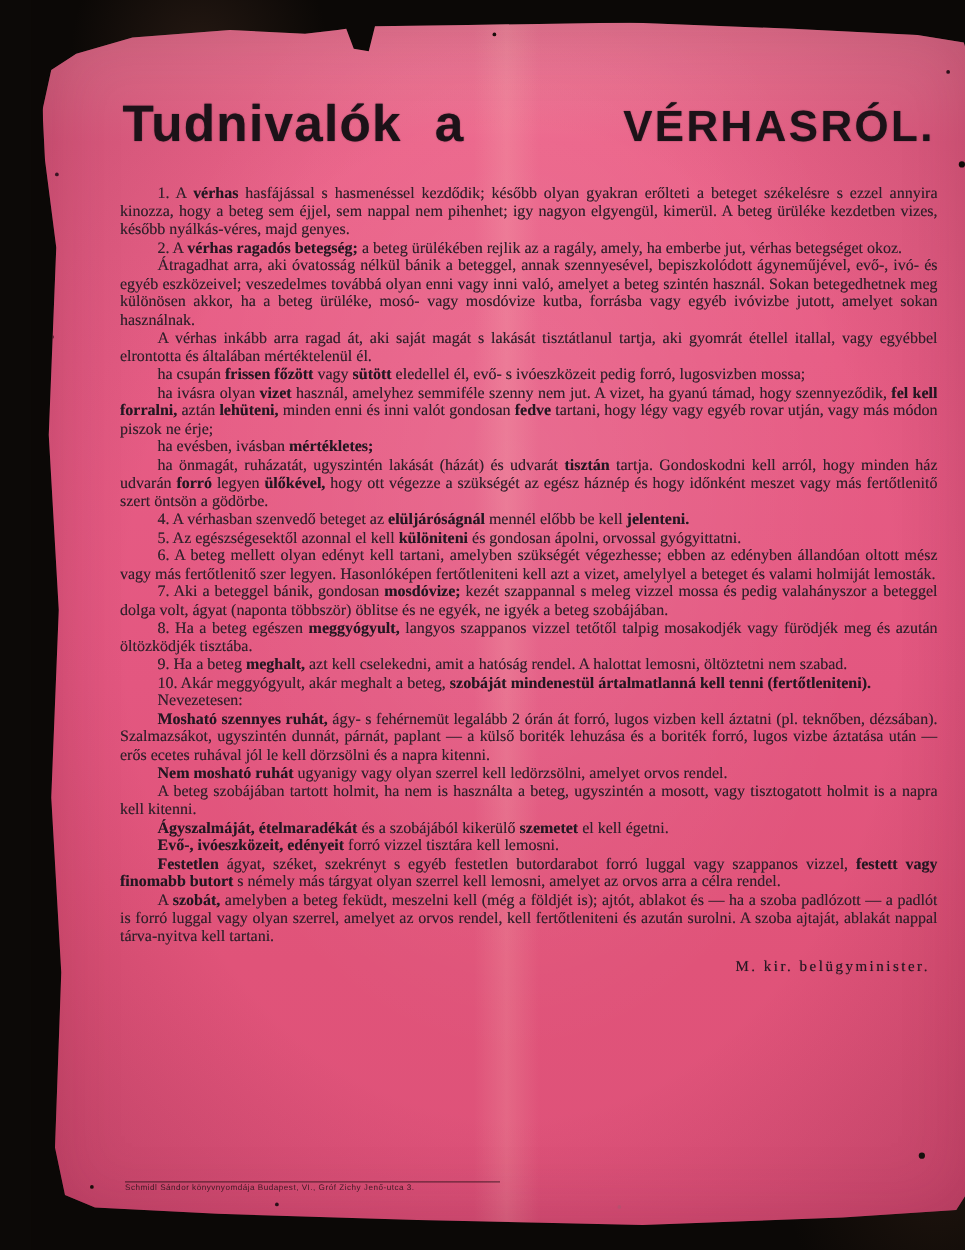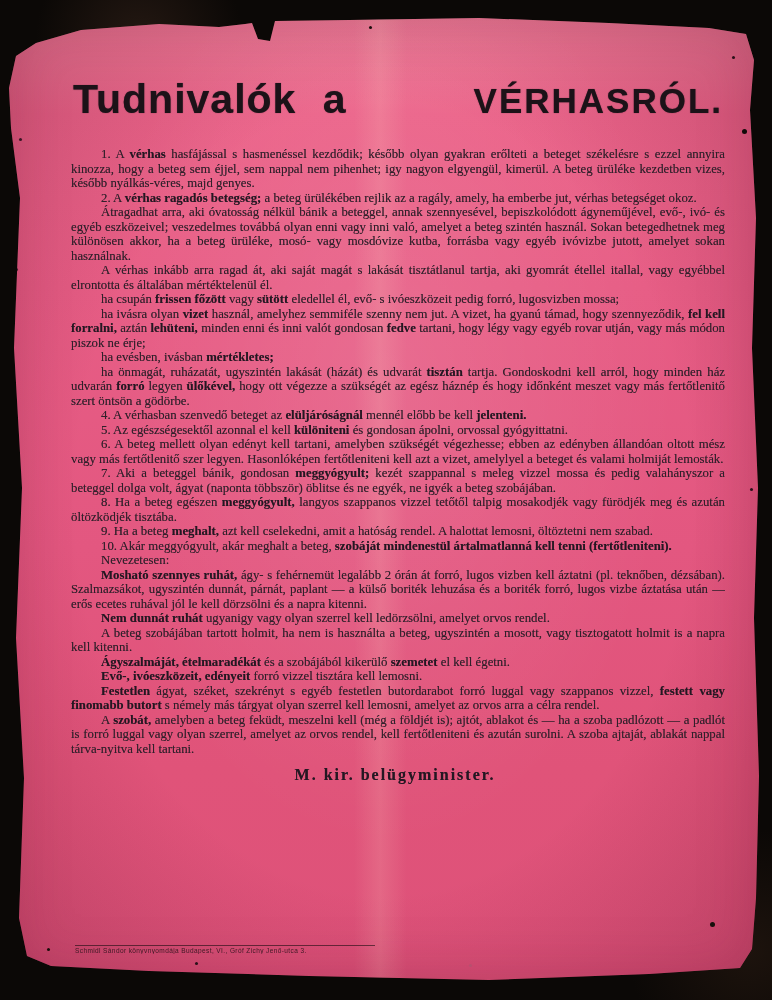--- a/index.html
+++ b/index.html
@@ -6,21 +6,21 @@
   body{
     width:772px;height:1000px;
     background:#0c0907;
     position:relative;
     overflow:hidden;
     font-family:"Liberation Serif","DejaVu Serif",serif;
   }
   .stage{position:absolute;inset:0;background:
     radial-gradient(circle at 18% 4%, #241812 0%, rgba(12,9,7,0) 9%),
     radial-gradient(circle at 97% 95%, #1d130d 0%, rgba(12,9,7,0) 10%),
-    #0b0806;}
+    #0b0806; margin-left: 25px;}
   .paper{
     position:absolute;left:9px;top:18px;width:750px;height:962px;
     background:
       linear-gradient(90deg, rgba(0,0,0,0) 46%, rgba(255,214,196,0.16) 49.5%, rgba(0,0,0,0) 53%),
       radial-gradient(ellipse at 50% 38%, rgba(255,255,255,0.10) 0%, rgba(255,255,255,0) 55%),
       radial-gradient(ellipse at 50% 50%, rgba(0,0,0,0) 58%, rgba(70,8,28,0.22) 100%),
       linear-gradient(180deg,#f07d99 0%,#eb6389 10%,#e75d85 28%,#e35780 55%,#e05379 78%,#de527a 100%);
     clip-path:polygon(
       0px 70px, 7px 38px, 27px 25px, 72px 12px, 150px 6px, 210px 9px, 236px 6px,
       243px 5px, 249px 21px, 261px 23px, 266px 3px, 340px 2px, 470px 0px,
@@ -53,22 +53,22 @@
     white-space:nowrap;
   }
   .title-main{font-size:41px;letter-spacing:1px;word-spacing:14px;}
   .title-emph{font-size:35px;letter-spacing:2px;}
   .body-text{font-size:12.8px;line-height:14.5px;text-align:justify;
     text-shadow:0 0 0.5px rgba(49,32,43,0.55);}
   .body-text p.para{margin:0;text-indent:30px;}
   .body-text b{color:#241722;}
   .spaced{letter-spacing:2px;}
   .signature{
-    margin-top:10px;text-align:center;padding-right:6px;
-    font-weight:700;font-size:16px;letter-spacing:2px;color:#241722;
+    margin-top:10px;text-align:right;padding-right:6px;
+    font-weight:400;font-size:12px;letter-spacing:2px;color:#241722;
     text-shadow:0 0 0.6px rgba(36,23,34,0.6);
   }
   .imprint{
     position:absolute;left:66px;bottom:26px;width:300px;
     border-top:1px solid rgba(25,10,15,0.6);
     padding-top:1px;
     font-family:"Liberation Sans","DejaVu Sans",sans-serif;
     font-size:6.5px;letter-spacing:0.4px;color:rgba(35,16,22,0.85);
     white-space:nowrap;overflow:hidden;
   }
@@ -89,27 +89,27 @@
           <p class="para"><span>2. A </span><b>vérhas ragadós betegség;</b><span> a beteg ürülékében rejlik az a ragály, amely, ha emberbe jut, vérhas betegséget okoz.</span></p>
           <p class="para"><span>Átragadhat arra, aki óvatosság nélkül bánik a beteggel, annak szennyesével, bepiszkolódott ágyneműjével, evő-, ivó- és egyéb eszközeivel; veszedelmes továbbá olyan enni vagy inni való, amelyet a beteg szintén használ. Sokan betegedhetnek meg különösen akkor, ha a beteg ürüléke, mosó- vagy mosdóvize kutba, forrásba vagy egyéb ivóvizbe jutott, amelyet sokan használnak.</span></p>
           <p class="para"><span>A vérhas inkább arra ragad át, aki saját magát s lakását tisztátlanul tartja, aki gyomrát étellel itallal, vagy egyébbel elrontotta és általában mértéktelenül él.</span></p>
           <p class="para"><span>ha csupán </span><b>frissen főzött</b><span> vagy </span><b>sütött</b><span> eledellel él, evő- s ivóeszközeit pedig forró, lugosvizben mossa;</span></p>
           <p class="para"><span>ha ivásra olyan </span><b>vizet</b><span> használ, amelyhez semmiféle szenny nem jut. A vizet, ha gyanú támad, hogy szennyeződik, </span><b>fel kell forralni,</b><span> aztán </span><b>lehüteni,</b><span> minden enni és inni valót gondosan </span><b>fedve</b><span> tartani, hogy légy vagy egyéb rovar utján, vagy más módon piszok ne érje;</span></p>
           <p class="para"><span>ha evésben, ivásban </span><b>mértékletes;</b></p>
           <p class="para"><span>ha önmagát, ruházatát, ugyszintén lakását (házát) és udvarát </span><b>tisztán</b><span> tartja. Gondoskodni kell arról, hogy minden ház udvarán </span><b>forró</b><span> legyen </span><b>ülőkével,</b><span> hogy ott végezze a szükségét az egész háznép és hogy időnként meszet vagy más fertőtlenitő szert öntsön a gödörbe.</span></p>
           <p class="para"><span>4. A vérhasban szenvedő beteget az </span><b>elüljáróságnál</b><span> mennél előbb be kell </span><b>jelenteni.</b></p>
           <p class="para"><span>5. Az egészségesektől azonnal el kell </span><b>különiteni</b><span> és gondosan ápolni, orvossal gyógyittatni.</span></p>
           <p class="para"><span>6. A beteg mellett olyan edényt kell tartani, amelyben szükségét végezhesse; ebben az edényben állandóan oltott mész vagy más fertőtlenitő szer legyen. Hasonlóképen fertőtleniteni kell azt a vizet, amelylyel a beteget és valami holmiját lemosták.</span></p>
-          <p class="para"><span>7. Aki a beteggel bánik, gondosan </span><b>meggyógyult;</b><span> kezét szappannal s meleg vizzel mossa és pedig valahányszor a beteggel dolga volt, ágyat (naponta többször) öblitse és ne egyék, ne igyék a beteg szobájában.</span></p>
+          <p class="para"><span>7. Aki a beteggel bánik, gondosan </span><b>mosdóvize;</b><span> kezét szappannal s meleg vizzel mossa és pedig valahányszor a beteggel dolga volt, ágyat (naponta többször) öblitse és ne egyék, ne igyék a beteg szobájában.</span></p>
           <p class="para"><span>8. Ha a beteg egészen </span><b>meggyógyult,</b><span> langyos szappanos vizzel tetőtől talpig mosakodjék vagy fürödjék meg és azután öltözködjék tisztába.</span></p>
           <p class="para"><span>9. Ha a beteg </span><b>meghalt,</b><span> azt kell cselekedni, amit a hatóság rendel. A halottat lemosni, öltöztetni nem szabad.</span></p>
           <p class="para"><span>10. Akár meggyógyult, akár meghalt a beteg, </span><b>szobáját mindenestül ártalmatlanná kell tenni (fertőtleniteni).</b></p>
           <p class="para"><span>Nevezetesen:</span></p>
           <p class="para"><b>Mosható szennyes ruhát,</b><span> ágy- s fehérnemüt legalább 2 órán át forró, lugos vizben kell áztatni (pl. teknőben, dézsában). Szalmazsákot, ugyszintén dunnát, párnát, paplant — a külső boriték lehuzása és a boriték forró, lugos vizbe áztatása után — erős ecetes ruhával jól le kell dörzsölni és a napra kitenni.</span></p>
-          <p class="para"><b>Nem dunnát ruhát</b><span> ugyanigy vagy olyan szerrel kell ledörzsölni, amelyet orvos rendel.</span></p>
+          <p class="para"><b>Nem mosható ruhát</b><span> ugyanigy vagy olyan szerrel kell ledörzsölni, amelyet orvos rendel.</span></p>
           <p class="para"><span>A beteg szobájában tartott holmit, ha nem is használta a beteg, ugyszintén a mosott, vagy tisztogatott holmit is a napra kell kitenni.</span></p>
           <p class="para"><b>Ágyszalmáját, ételmaradékát</b><span> és a szobájából kikerülő </span><b>szemetet</b><span> el kell égetni.</span></p>
           <p class="para"><b>Evő-, ivóeszközeit, edényeit</b><span> forró vizzel tisztára kell lemosni.</span></p>
           <p class="para"><b>Festetlen</b><span> ágyat, széket, szekrényt s egyéb festetlen butordarabot forró luggal vagy szappanos vizzel, </span><b>festett vagy finomabb butort</b><span> s némely más tárgyat olyan szerrel kell lemosni, amelyet az orvos arra a célra rendel.</span></p>
           <p class="para"><span>A </span><b>szobát,</b><span> amelyben a beteg feküdt, meszelni kell (még a földjét is); ajtót, ablakot és — ha a szoba padlózott — a padlót is forró luggal vagy olyan szerrel, amelyet az orvos rendel, kell fertőtleniteni és azután surolni. A szoba ajtaját, ablakát nappal tárva-nyitva kell tartani.</span></p>
         </div>
       <div class="signature">M. kir. belügyminister.</div>
     </div>
     <div class="imprint">Schmidl Sándor könyvnyomdája Budapest, VI., Gróf Zichy Jenő-utca 3.</div>
   </div>

